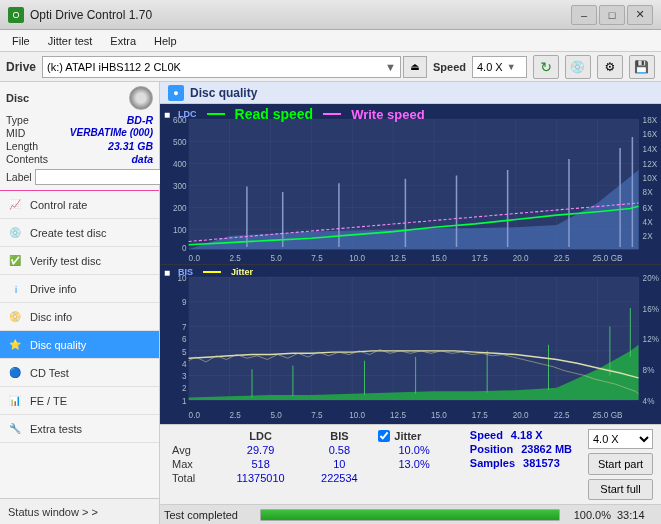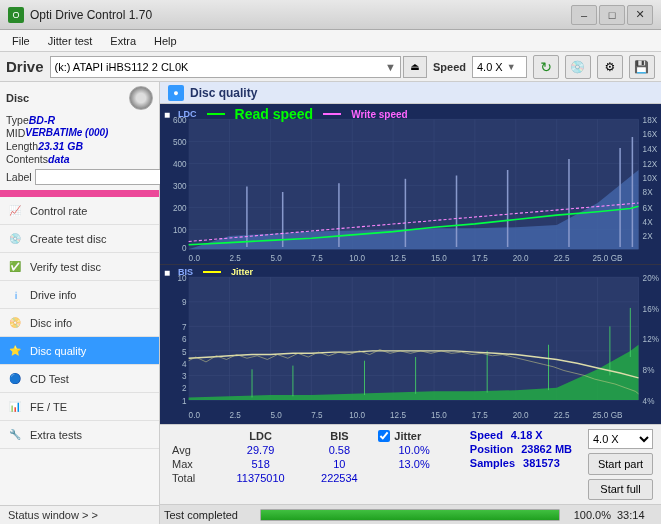--- a/index.html
+++ b/index.html
@@ -12,54 +12,54 @@
     .title-text { font-size: 12px; color: #222; }
     .title-controls { display: flex; gap: 2px; }
     .title-btn { width: 26px; height: 20px; background: #d0d0d0; border: 1px solid #aaa; border-radius: 2px; cursor: pointer; display: flex; align-items: center; justify-content: center; font-size: 11px; color: #333; }
     
     
     .menu-bar { height: 22px; background: #f5f5f5; display: flex; align-items: center; padding: 0 4px; border-bottom: 1px solid #ccc; gap: 2px; }
     .menu-item { padding: 2px 8px; cursor: pointer; font-size: 11px; color: #222; }
     
     
     .drive-toolbar { height: 30px; background: #f0f0f0; border-bottom: 1px solid #ccc; display: flex; align-items: center; padding: 2px 6px; gap: 6px; }
-    .drive-label { font-size: 15px; font-weight: bold; color: #333; }
+    .drive-label { font-size: 12px; font-weight: bold; color: #333; }
     .drive-select { display: flex; align-items: center; gap: 2px; flex: 1; }
     .drive-dropdown { height: 22px; background: white; border: 1px solid #aaa; display: flex; align-items: center; padding: 0 4px; flex: 1; font-size: 11px; cursor: pointer; }
     .drive-icon-btn { width: 24px; height: 22px; background: #e8e8e8; border: 1px solid #aaa; display: flex; align-items: center; justify-content: center; cursor: pointer; font-size: 10px; }
     .speed-label { font-size: 11px; font-weight: bold; color: #333; }
     .speed-dropdown { height: 22px; background: white; border: 1px solid #aaa; padding: 0 4px; font-size: 11px; width: 55px; display: flex; align-items: center; cursor: pointer; }
     .toolbar-icon-btn { width: 26px; height: 24px; background: #e8e8e8; border: 1px solid #aaa; border-radius: 2px; display: flex; align-items: center; justify-content: center; cursor: pointer; }
     
     
     .main-layout { display: flex; height: calc(524px - 30px - 22px - 30px); }
     
     
     .sidebar { width: 160px; background: #f5f5f5; border-right: 1px solid #ccc; display: flex; flex-direction: column; }
     
     
-    .disc-panel { padding: 4px 6px; border-bottom: 7px solid #ec4899; }
+    .disc-panel { padding: 4px 6px; border-bottom: 1px solid #ec4899; }
     .disc-header { display: flex; align-items: center; justify-content: space-between; margin-bottom: 4px; }
     .disc-title { font-size: 11px; font-weight: bold; color: #333; }
-    .disc-row { display: flex; margin-bottom: 1px; font-size: 10.5px; }
+    .disc-row { display: flex; justify-content: space-between; margin-bottom: 1px; font-size: 10.5px; }
     .disc-row-label { color: #333; }
     .disc-row-value { color: #0000cc; font-weight: bold; font-style: italic; }
     .label-row { display: flex; align-items: center; gap: 3px; margin-top: 3px; }
     .label-input { flex: 1; height: 16px; border: 1px solid #aaa; background: white; font-size: 10px; padding: 0 2px; }
     .label-btn { width: 18px; height: 18px; background: #e8e8e8; border: 1px solid #aaa; display: flex; align-items: center; justify-content: center; cursor: pointer; font-size: 9px; }
     
     
     .nav-list { flex: 1; }
     .nav-item { height: 28px; display: flex; align-items: center; padding: 0 8px; gap: 6px; cursor: pointer; font-size: 11px; color: #333; border-bottom: 1px solid #e0e0e0; }
     .nav-item.active { background: #3399ff; color: white; }
     .nav-item-icon { width: 16px; height: 16px; display: flex; align-items: center; justify-content: center; font-size: 12px; flex-shrink: 0; }
     .nav-item-text { font-size: 11px; }
     
     
-    .status-link { height: 19px; display: flex; align-items: center; padding: 0 8px; cursor: pointer; font-size: 11px; color: #333; border-top: 1px solid #ccc; background: #f0f0f0; }
+    .status-link { height: 26px; display: flex; align-items: center; padding: 0 8px; cursor: pointer; font-size: 11px; color: #333; border-top: 1px solid #ccc; background: #f0f0f0; }
     
     
     .content-area { flex: 1; display: flex; flex-direction: column; overflow: hidden; background: #2a3a6a; }
     
     
     .chart-header { height: 22px; background: #e0e8f8; border-bottom: 1px solid #ccc; display: flex; align-items: center; padding: 0 8px; gap: 6px; }
     .chart-title { font-size: 12px; font-weight: bold; color: #223366; }
     .chart-icon { width: 16px; height: 16px; background: #3399ff; border-radius: 2px; display: flex; align-items: center; justify-content: center; color: white; font-size: 9px; }
     
     
@@ -233,21 +233,21 @@
 
     <div class="charts-container">
 
       <div class="chart-top">
         <div class="chart-top-header">
           <span class="legend-label">■</span>
           <span class="legend-label" style="font-size:9px; color:#88aaff;">LDC</span>
           <span class="legend-dash" style="background: #00ff00; height:2px;"></span>
           <span class="legend-label" style="font-size:14px; color:#00ff00;">Read speed</span>
           <span class="legend-dash" style="background: #ff66ff; height:2px;"></span>
-          <span class="legend-label" style="font-size:10px; color:#ff66ff;">Write speed</span>
+          <span class="legend-label" style="font-size:13px; color:#ff66ff;">Write speed</span>
         </div>
         <svg class="chart-svg" viewBox="0 0 490 145" preserveAspectRatio="none">
 
           <rect width="490" height="145" fill="#1a2a5a"></rect>
           <rect x="28" y="14" width="440" height="118" fill="#2a3a6a"></rect>
 
           <line x1="28" y1="14" x2="468" y2="14" stroke="#3a4a7a" stroke-width="0.5"></line>
           <line x1="28" y1="34" x2="468" y2="34" stroke="#3a4a7a" stroke-width="0.5"></line>
           <line x1="28" y1="54" x2="468" y2="54" stroke="#3a4a7a" stroke-width="0.5"></line>
           <line x1="28" y1="74" x2="468" y2="74" stroke="#3a4a7a" stroke-width="0.5"></line>

